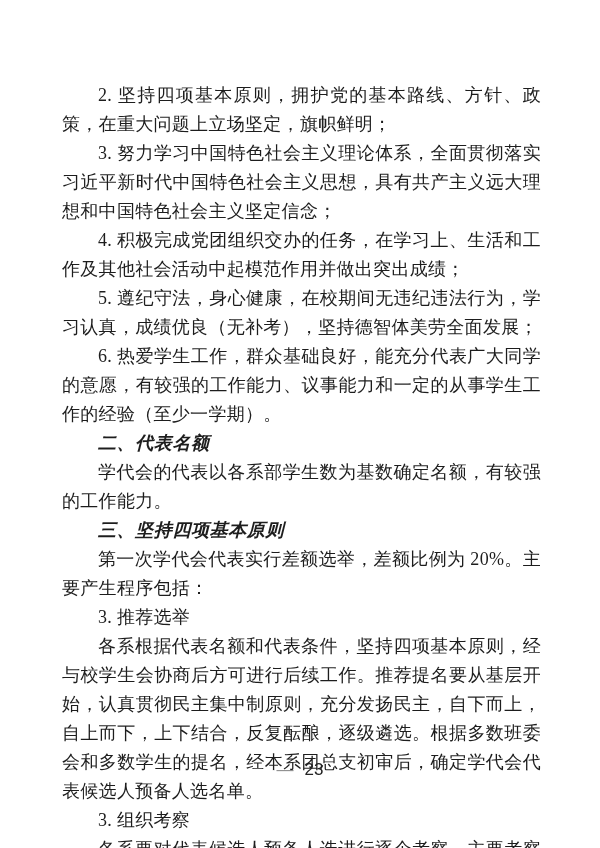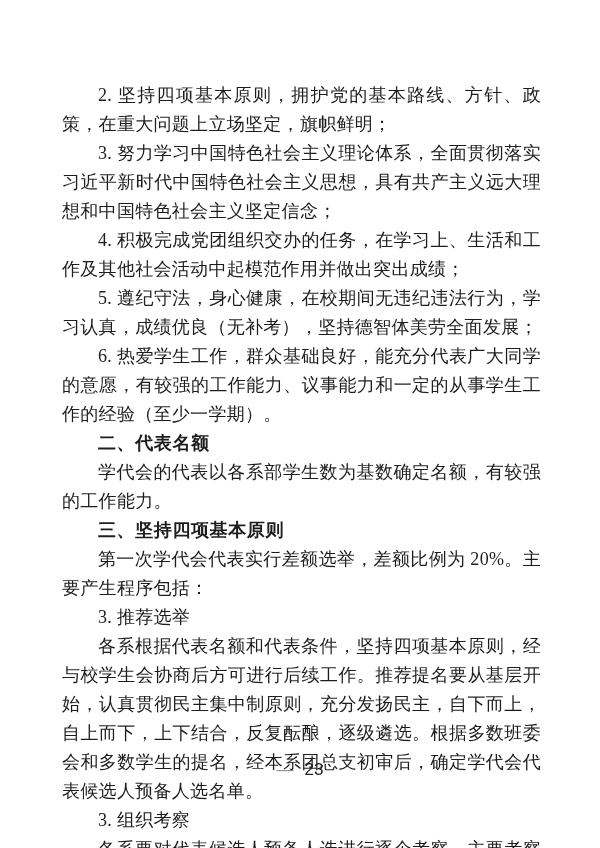--- a/index.html
+++ b/index.html
@@ -25,20 +25,21 @@
   }
   .content p {
     margin: 0;
     padding: 0;
     text-indent: 2em;
   }
   .content p.heading {
     font-family: "Liberation Sans", "DejaVu Sans", sans-serif;
     font-weight: bold;
     letter-spacing: 0.6px;
+    font-style: italic;
   }
   .footer {
     position: absolute;
     left: 0;
     top: 760px;
     width: 100%;
     text-align: center;
     font-family: "Liberation Sans", "DejaVu Sans", sans-serif;
     font-size: 17px;
     color: #222222;

